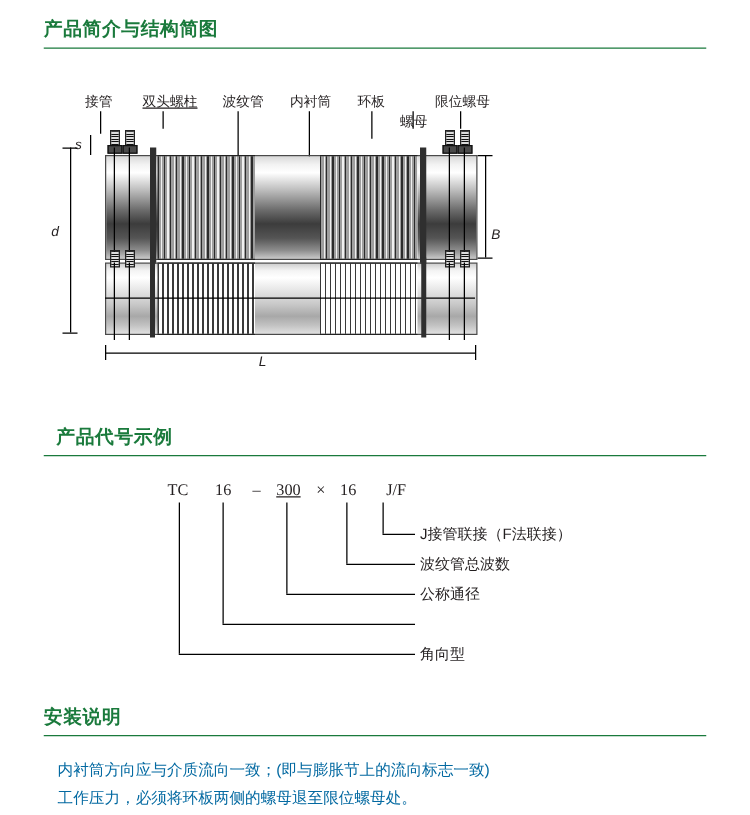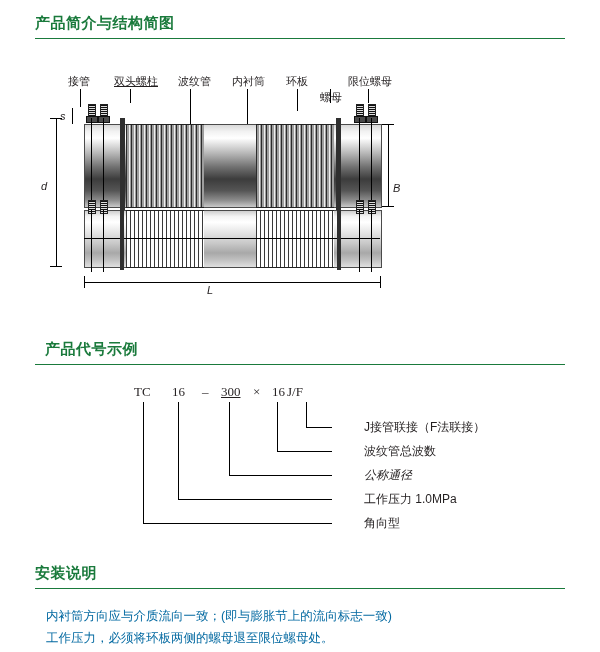--- a/index.html
+++ b/index.html
@@ -108,21 +108,20 @@
     font-size: 13px;
     font-family: "Liberation Serif", serif;
     color: #231f20;
     white-space: nowrap;
   }
   .code-desc {
     position: absolute;
     font-size: 12px;
     color: #231f20;
     white-space: nowrap;
-    margin-left: 28px;
   }
   
   #install-area {
     position: absolute;
     left: 0;
     top: 588px;
     width: 600px;
   }
   .para {
     position: absolute;
@@ -225,37 +224,36 @@
 <div class="rule" style="left:35px; top:364px; width:530px;"></div>
 
 <div id="code-area">
 
   <div class="code-token" style="left:134px; top:12px;">TC</div>
   <div class="code-token" style="left:172px; top:12px;">16</div>
   <div class="code-token" style="left:202px; top:12px;">–</div>
   <div class="code-token" style="left:221px; top:12px;text-decoration:underline;">300</div>
   <div class="code-token" style="left:253px; top:12px;">×</div>
   <div class="code-token" style="left:272px; top:12px;">16</div>
-  <div class="code-token" style="left:287px; top:12px;">J/F</div>
+  <div class="code-token" style="left:309px; top:12px;">J/F</div>
 
   <div class="vline" style="left:306px; top:30px; height:25px;"></div>
   <div class="hline" style="left:306px; top:55px; width:26px;"></div>
   <div class="code-desc" style="left:336px; top:47px;">J接管联接（F法联接）</div>
 
   <div class="vline" style="left:277px; top:30px; height:49px;"></div>
   <div class="hline" style="left:277px; top:79px; width:55px;"></div>
   <div class="code-desc" style="left:336px; top:71px;">波纹管总波数</div>
 
   <div class="vline" style="left:229px; top:30px; height:73px;"></div>
   <div class="hline" style="left:229px; top:103px; width:103px;"></div>
-  <div class="code-desc" style="left:336px; top:95px;font-style:italic;">公称通径</div>
+  <div class="code-desc" style="left:336px; top:95px;">公称通径</div>
 
   <div class="vline" style="left:178px; top:30px; height:97px;"></div>
   <div class="hline" style="left:178px; top:127px; width:154px;"></div>
-  <div class="code-desc" style="left:336px; top:119px;">工作压力 1.0MPa</div>
 
   <div class="vline" style="left:143px; top:30px; height:121px;"></div>
   <div class="hline" style="left:143px; top:151px; width:189px;"></div>
   <div class="code-desc" style="left:336px; top:143px;">角向型</div>
 </div>
 
 <div class="section-title" style="left:35px; top:564px;">安装说明</div>
 <div class="rule" style="left:35px; top:588px; width:530px;"></div>
 
 <div id="install-area">

